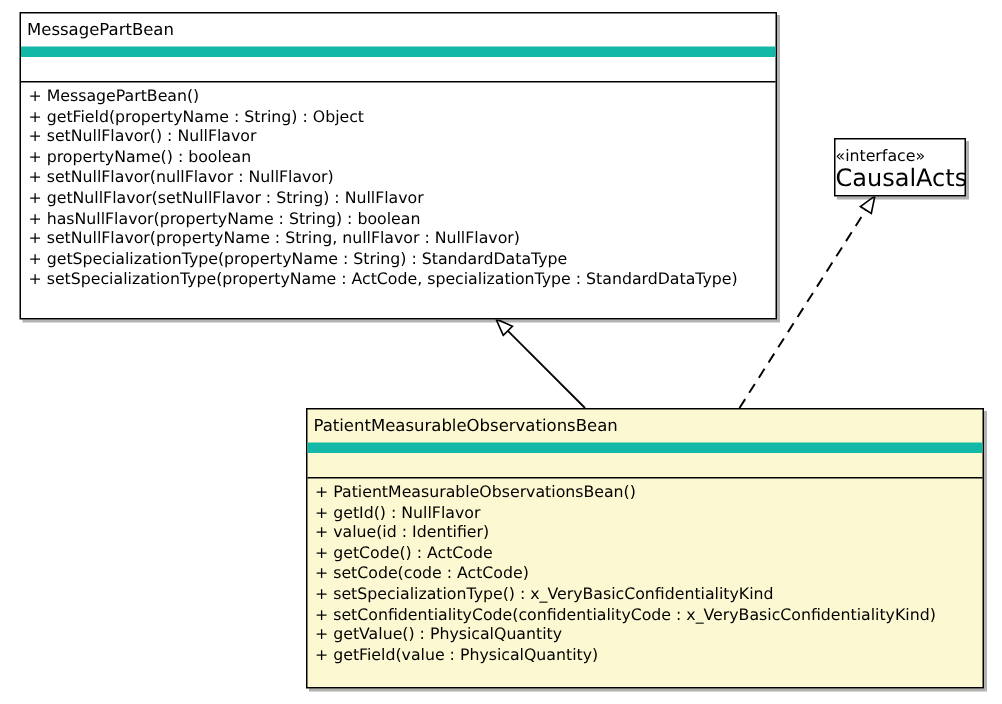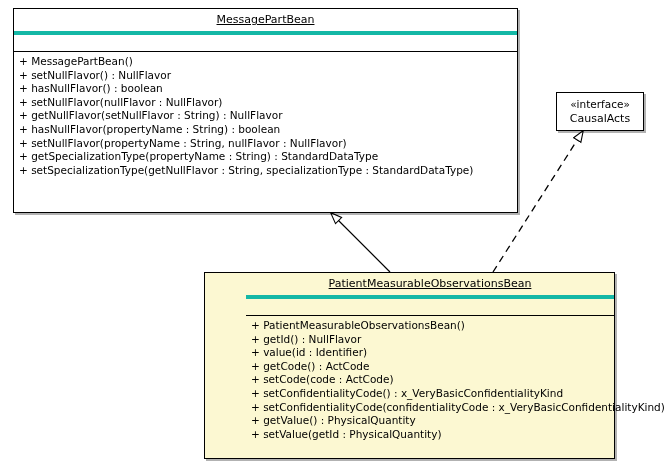--- a/index.html
+++ b/index.html
@@ -26,28 +26,26 @@
     box-sizing: border-box;
     border: 1px solid #000000;
     background: #ffffff;
     box-shadow: 2px 2px 0 rgba(0,0,0,0.30);
   }
   .uml-class.filled {
     background: #fcf8d2;
   }
   .class-name-compartment {
     box-sizing: border-box;
-    text-align: center;
     font-size: 11px;
     color: #000000;
     line-height: 13px;
     padding: 4px 4px 5px 4px;
-    border-bottom: 4px solid #14b8a6;
+    border-bottom: 7px solid #14b8a6;
     white-space: nowrap;
-    text-decoration: underline;
   }
   .class-attrs-compartment {
     box-sizing: border-box;
     border-bottom: 1px solid #000000;
     height: 17px;
   }
   .class-ops-compartment {
     box-sizing: border-box;
     padding: 3px 0 3px 0;
   }
@@ -57,31 +55,30 @@
     color: #000000;
     white-space: nowrap;
     padding-left: 5px;
   }
   .iface-box {
     position: absolute;
     box-sizing: border-box;
     border: 1px solid #000000;
     background: #ffffff;
     box-shadow: 2px 2px 0 rgba(0,0,0,0.30);
-    text-align: center;
     padding-top: 4px;
   }
   .iface-stereotype {
     font-size: 10.5px;
     line-height: 14px;
     color: #000000;
     white-space: nowrap;
   }
   .iface-name {
-    font-size: 11px;
+    font-size: 16px;
     line-height: 15px;
     color: #000000;
     white-space: nowrap;
   }
   svg.edges {
     position: absolute;
     left: 0;
     top: 0;
     width: 668px;
     height: 469px;
@@ -103,45 +100,46 @@
     <line x1="390" y1="272" x2="331" y2="213" stroke="#000000" stroke-width="1.2" marker-end="url(#hollow-tri)"></line>
 
     <line x1="493" y1="272" x2="583" y2="131" stroke="#000000" stroke-width="1.3" stroke-dasharray="7,5" marker-end="url(#hollow-tri)"></line>
   </svg>
 
   <div class="uml-class" style="left:13px; top:8px; width:505px; height:205px;">
     <div class="class-name-compartment">MessagePartBean</div>
     <div class="class-attrs-compartment"></div>
     <div class="class-ops-compartment">
       <div class="member-line">+ MessagePartBean()</div>
+      <div class="member-line">+ getField(propertyName : String) : Object</div>
       <div class="member-line">+ setNullFlavor() : NullFlavor</div>
-      <div class="member-line">+ hasNullFlavor() : boolean</div>
+      <div class="member-line">+ propertyName() : boolean</div>
       <div class="member-line">+ setNullFlavor(nullFlavor : NullFlavor)</div>
       <div class="member-line">+ getNullFlavor(setNullFlavor : String) : NullFlavor</div>
       <div class="member-line">+ hasNullFlavor(propertyName : String) : boolean</div>
       <div class="member-line">+ setNullFlavor(propertyName : String, nullFlavor : NullFlavor)</div>
       <div class="member-line">+ getSpecializationType(propertyName : String) : StandardDataType</div>
-      <div class="member-line">+ setSpecializationType(getNullFlavor : String, specializationType : StandardDataType)</div>
+      <div class="member-line">+ setSpecializationType(propertyName : ActCode, specializationType : StandardDataType)</div>
     </div>
   </div>
 
   <div class="iface-box" style="left:556px; top:92px; width:88px; height:39px;">
     <div class="iface-stereotype">«interface»</div>
     <div class="iface-name">CausalActs</div>
   </div>
 
-  <div class="uml-class filled" style="left:204px; top:272px; width:411px; height:187px;padding-left:41px;">
+  <div class="uml-class filled" style="left:204px; top:272px; width:452px; height:187px;">
     <div class="class-name-compartment">PatientMeasurableObservationsBean</div>
     <div class="class-attrs-compartment"></div>
     <div class="class-ops-compartment">
       <div class="member-line">+ PatientMeasurableObservationsBean()</div>
       <div class="member-line">+ getId() : NullFlavor</div>
       <div class="member-line">+ value(id : Identifier)</div>
       <div class="member-line">+ getCode() : ActCode</div>
       <div class="member-line">+ setCode(code : ActCode)</div>
-      <div class="member-line">+ setConfidentialityCode() : x_VeryBasicConfidentialityKind</div>
+      <div class="member-line">+ setSpecializationType() : x_VeryBasicConfidentialityKind</div>
       <div class="member-line">+ setConfidentialityCode(confidentialityCode : x_VeryBasicConfidentialityKind)</div>
       <div class="member-line">+ getValue() : PhysicalQuantity</div>
-      <div class="member-line">+ setValue(getId : PhysicalQuantity)</div>
+      <div class="member-line">+ getField(value : PhysicalQuantity)</div>
     </div>
   </div>
 
 </div>
 
 </body></html>

